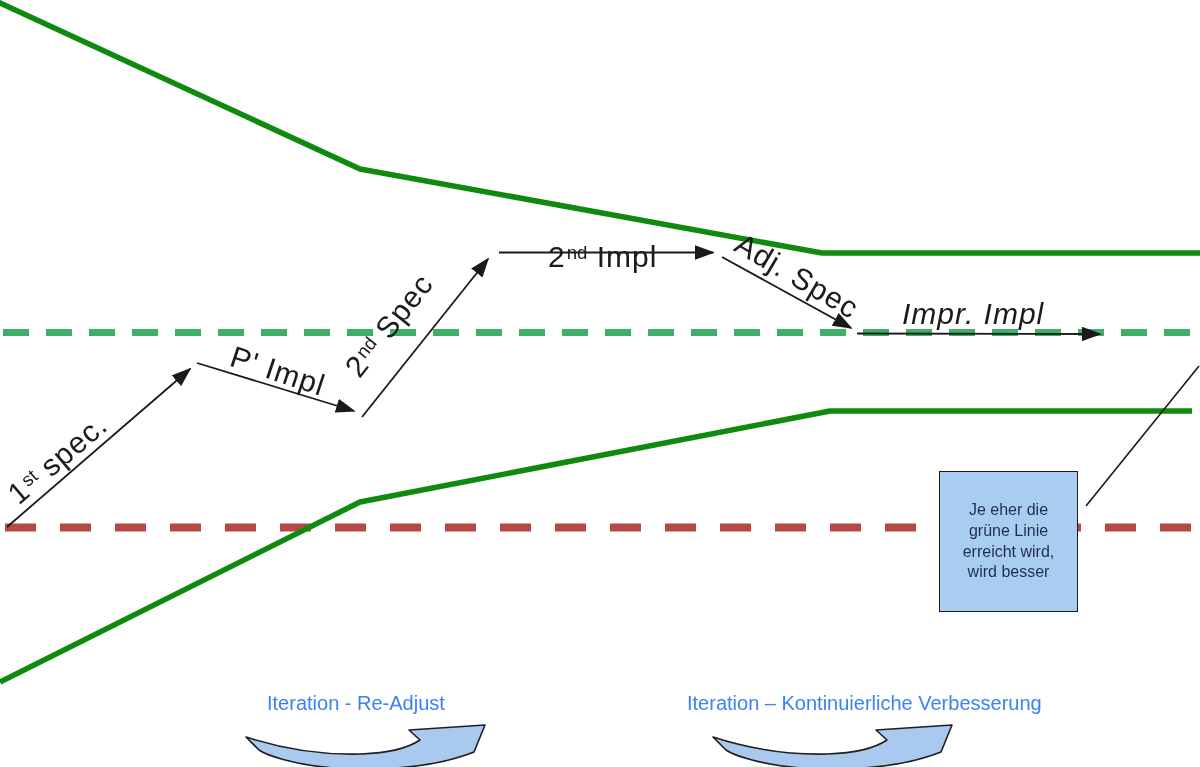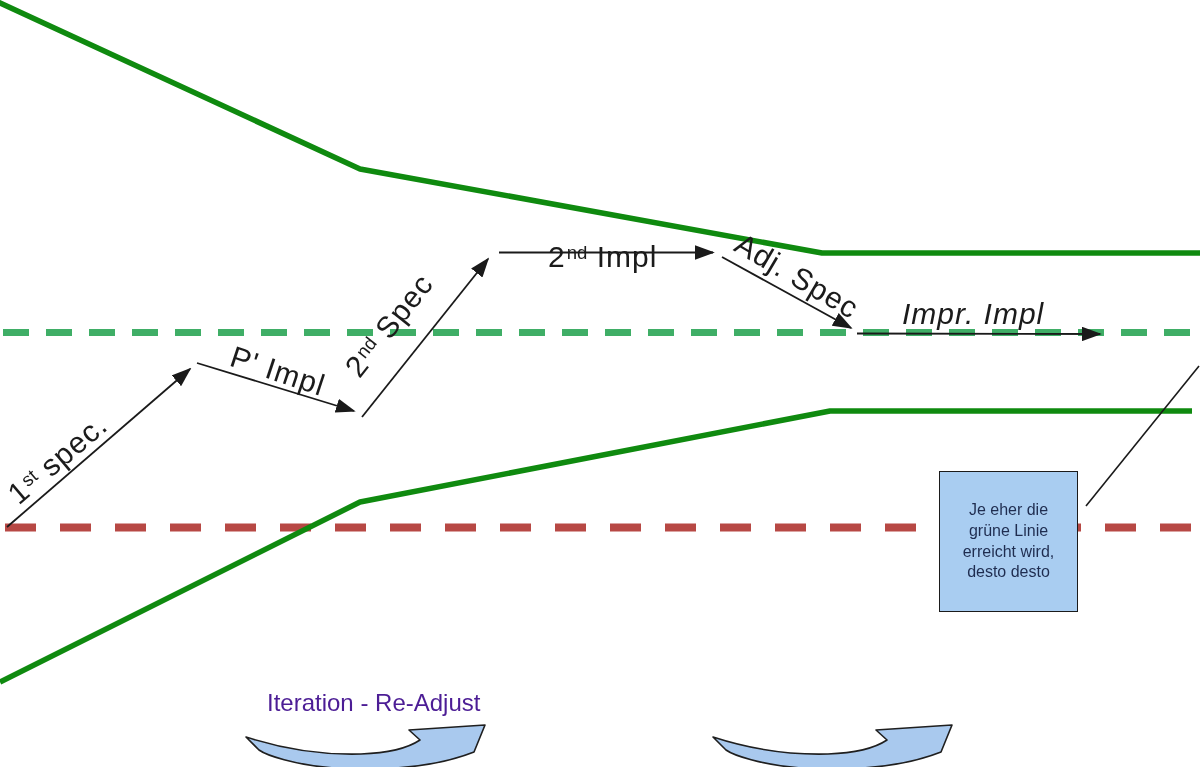--- a/index.html
+++ b/index.html
@@ -20,21 +20,21 @@
     position:absolute;white-space:nowrap;color:#1b1b1b;
     font-size:30px;line-height:34px;letter-spacing:1px;
     transform-origin:0 100%;
   }
   .step-lbl sup{font-size:0.62em;position:relative;top:-0.45em;vertical-align:baseline;margin-left:1px;letter-spacing:0;}
   .rot-m40{transform:rotate(-40.5deg);}
   .rot-p18{transform:rotate(18.3deg);}
   .rot-m52{transform:rotate(-51.6deg);}
   .rot-p30{transform:rotate(30.5deg);}
   .iter-lbl{
-    position:absolute;white-space:nowrap;color:#4c1d95;font-size:24px;line-height:22px;
+    position:absolute;white-space:nowrap;color:#3b82f6;font-size:20px;line-height:22px;
   }
   .note-box{
     position:absolute;left:939px;top:471px;width:139px;height:141px;
     background:#a9cdf1;border:1.5px solid #1b1b1b;box-sizing:border-box;
     display:flex;align-items:center;justify-content:center;text-align:center;
     font-size:16px;line-height:1.3;color:#1f2d50;padding:0 9px;
   }
 </style>
 </head>
 <body>
@@ -73,18 +73,19 @@
 
   <div class="step-lbl rot-m52" style="left:368px;top:348px;"><span>2</span><sup>nd</sup><span> Spec</span></div>
 
   <div class="step-lbl" style="left:548px;top:232px;margin-top:8px;"><span>2</span><sup>nd</sup><span> Impl</span></div>
 
   <div class="step-lbl rot-p30" style="left:729px;top:222px;"><span>Adj. Spec</span></div>
 
   <div class="step-lbl" style="left:902px;top:297px;font-style:italic;"><span>Impr. Impl</span></div>
 
   <div class="note-box">
-      <span>Je eher die grüne Linie erreicht wird, desto desto</span>
+      <span>Je eher die grüne Linie erreicht wird, wird besser</span>
     </div>
 
   <div class="iter-lbl" style="left:267px;top:692px;">Iteration - Re-Adjust</div>
+  <div class="iter-lbl" style="left:687px;top:692px;">Iteration – Kontinuierliche Verbesserung</div>
 
 </div>
 
 </body></html>

